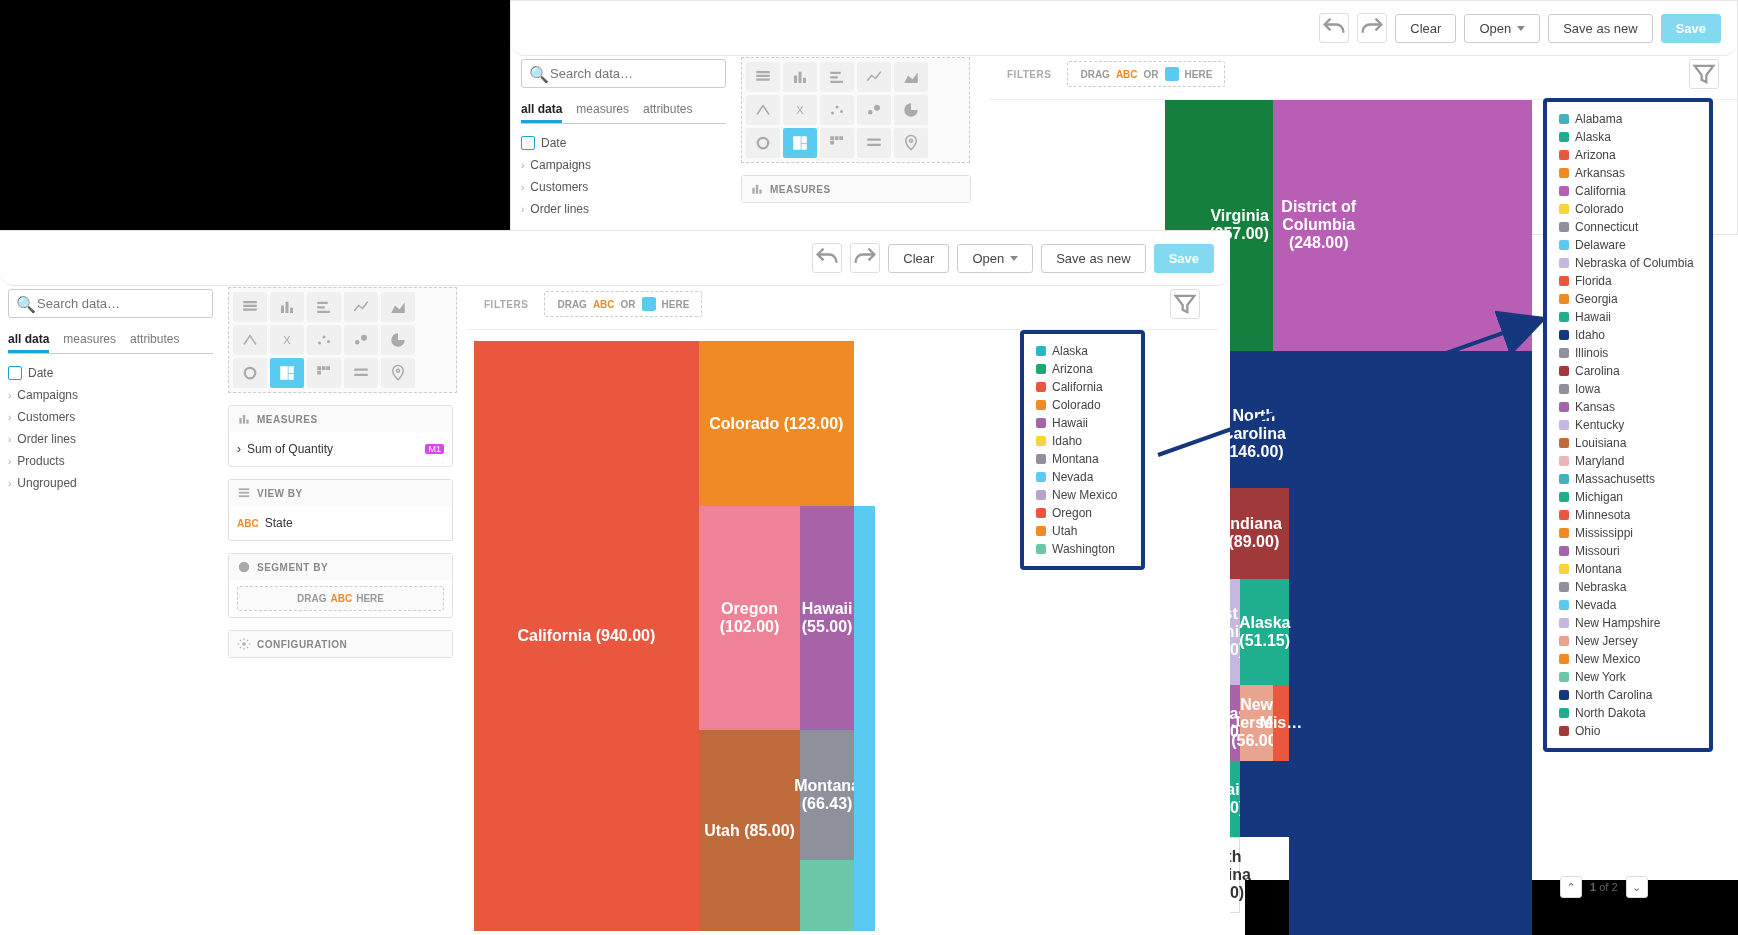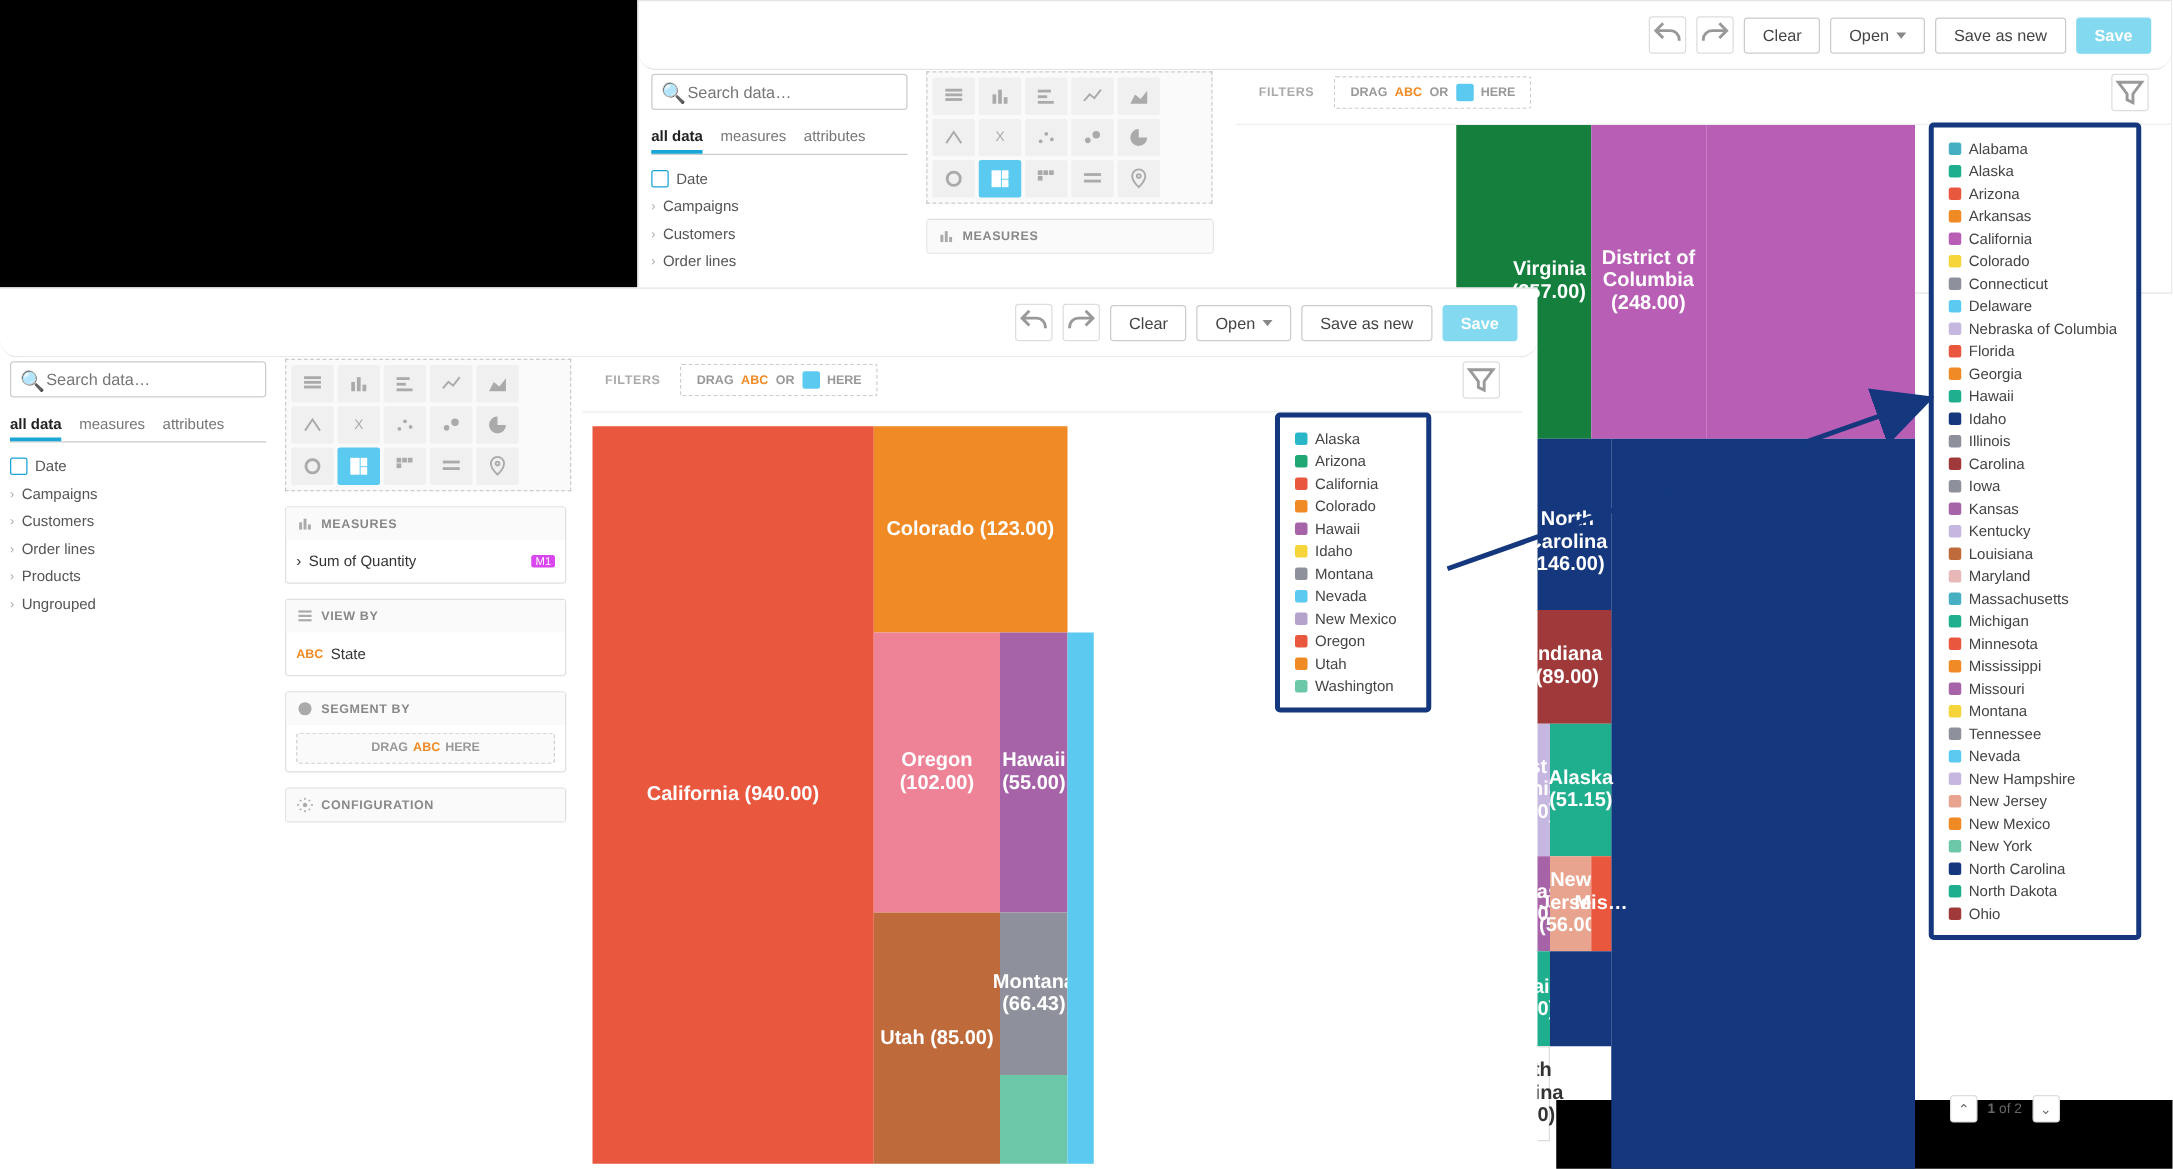--- a/index.html
+++ b/index.html
@@ -380,21 +380,21 @@
     <div class="item">
       <span class="sw" style="background: rgb(167, 99, 168);"></span>
       <span>Missouri</span>
     </div>
     <div class="item">
       <span class="sw" style="background: rgb(245, 213, 58);"></span>
       <span>Montana</span>
     </div>
     <div class="item">
       <span class="sw" style="background: rgb(142, 145, 156);"></span>
-      <span>Tennessee</span>
+      <span>Nebraska</span>
     </div>
     <div class="item">
       <span class="sw" style="background: rgb(91, 202, 240);"></span>
       <span>Nevada</span>
     </div>
     <div class="item">
       <span class="sw" style="background: rgb(198, 183, 224);"></span>
       <span>New Hampshire</span>
     </div>
     <div class="item">

